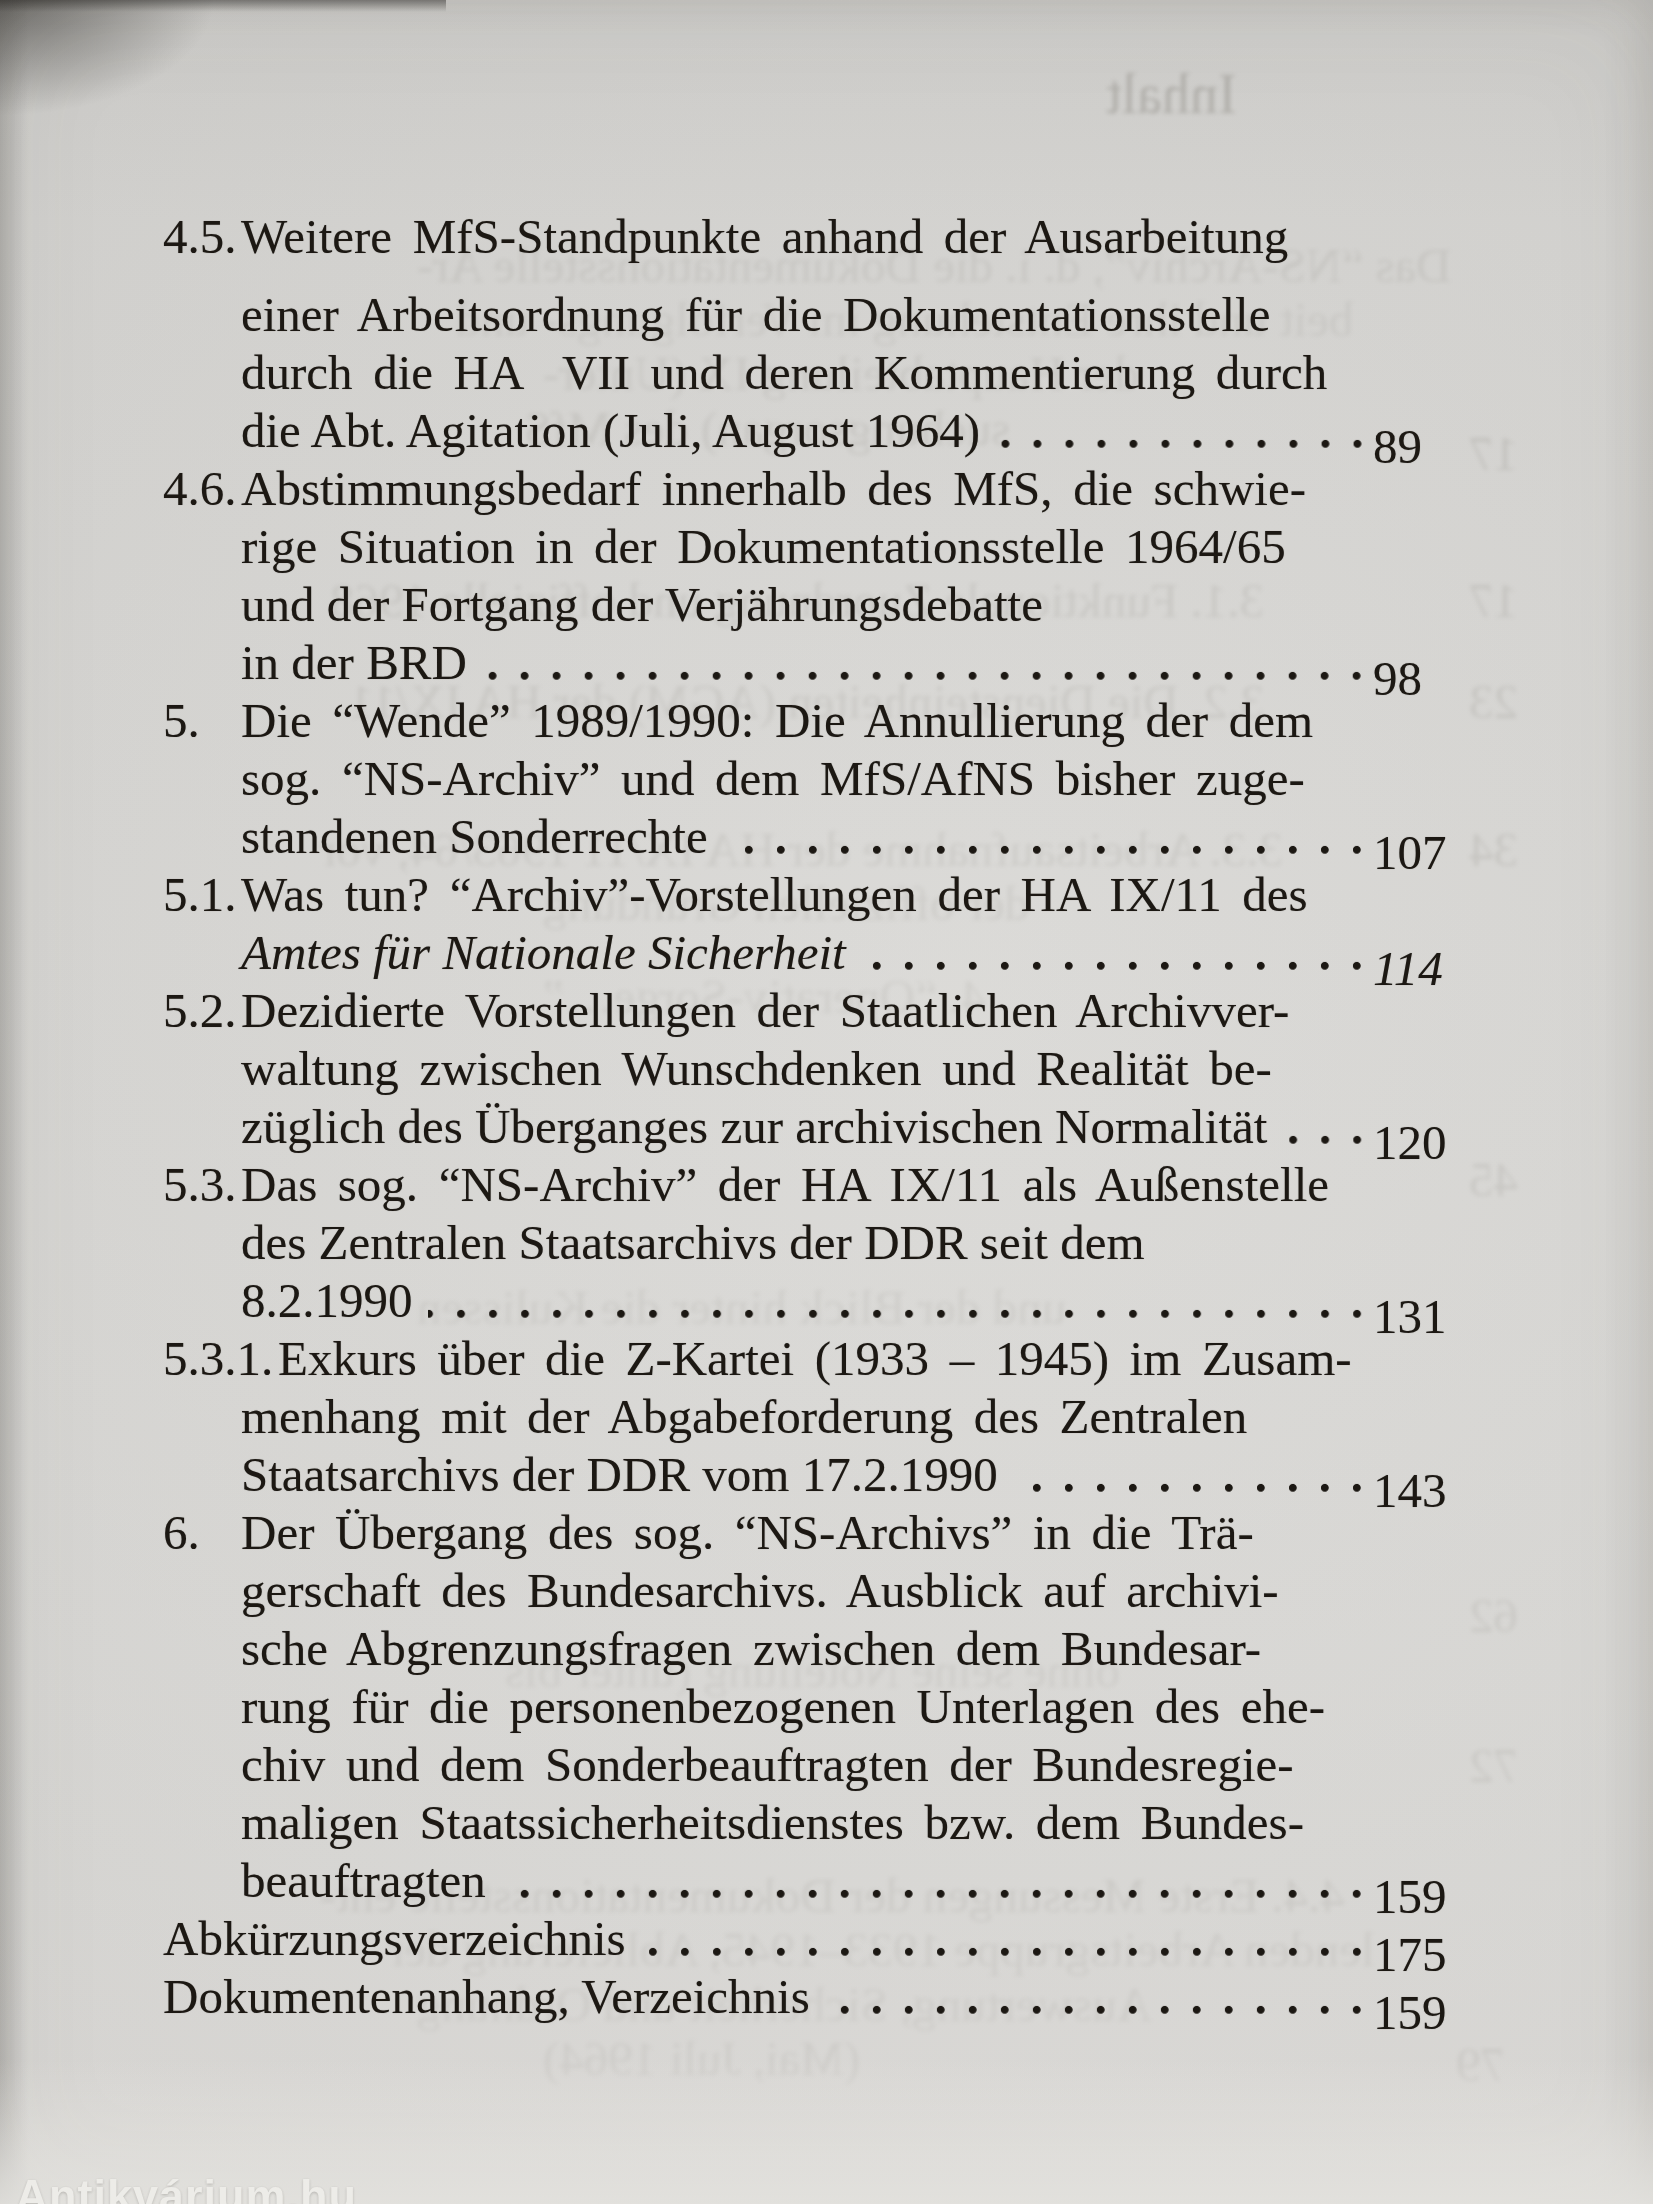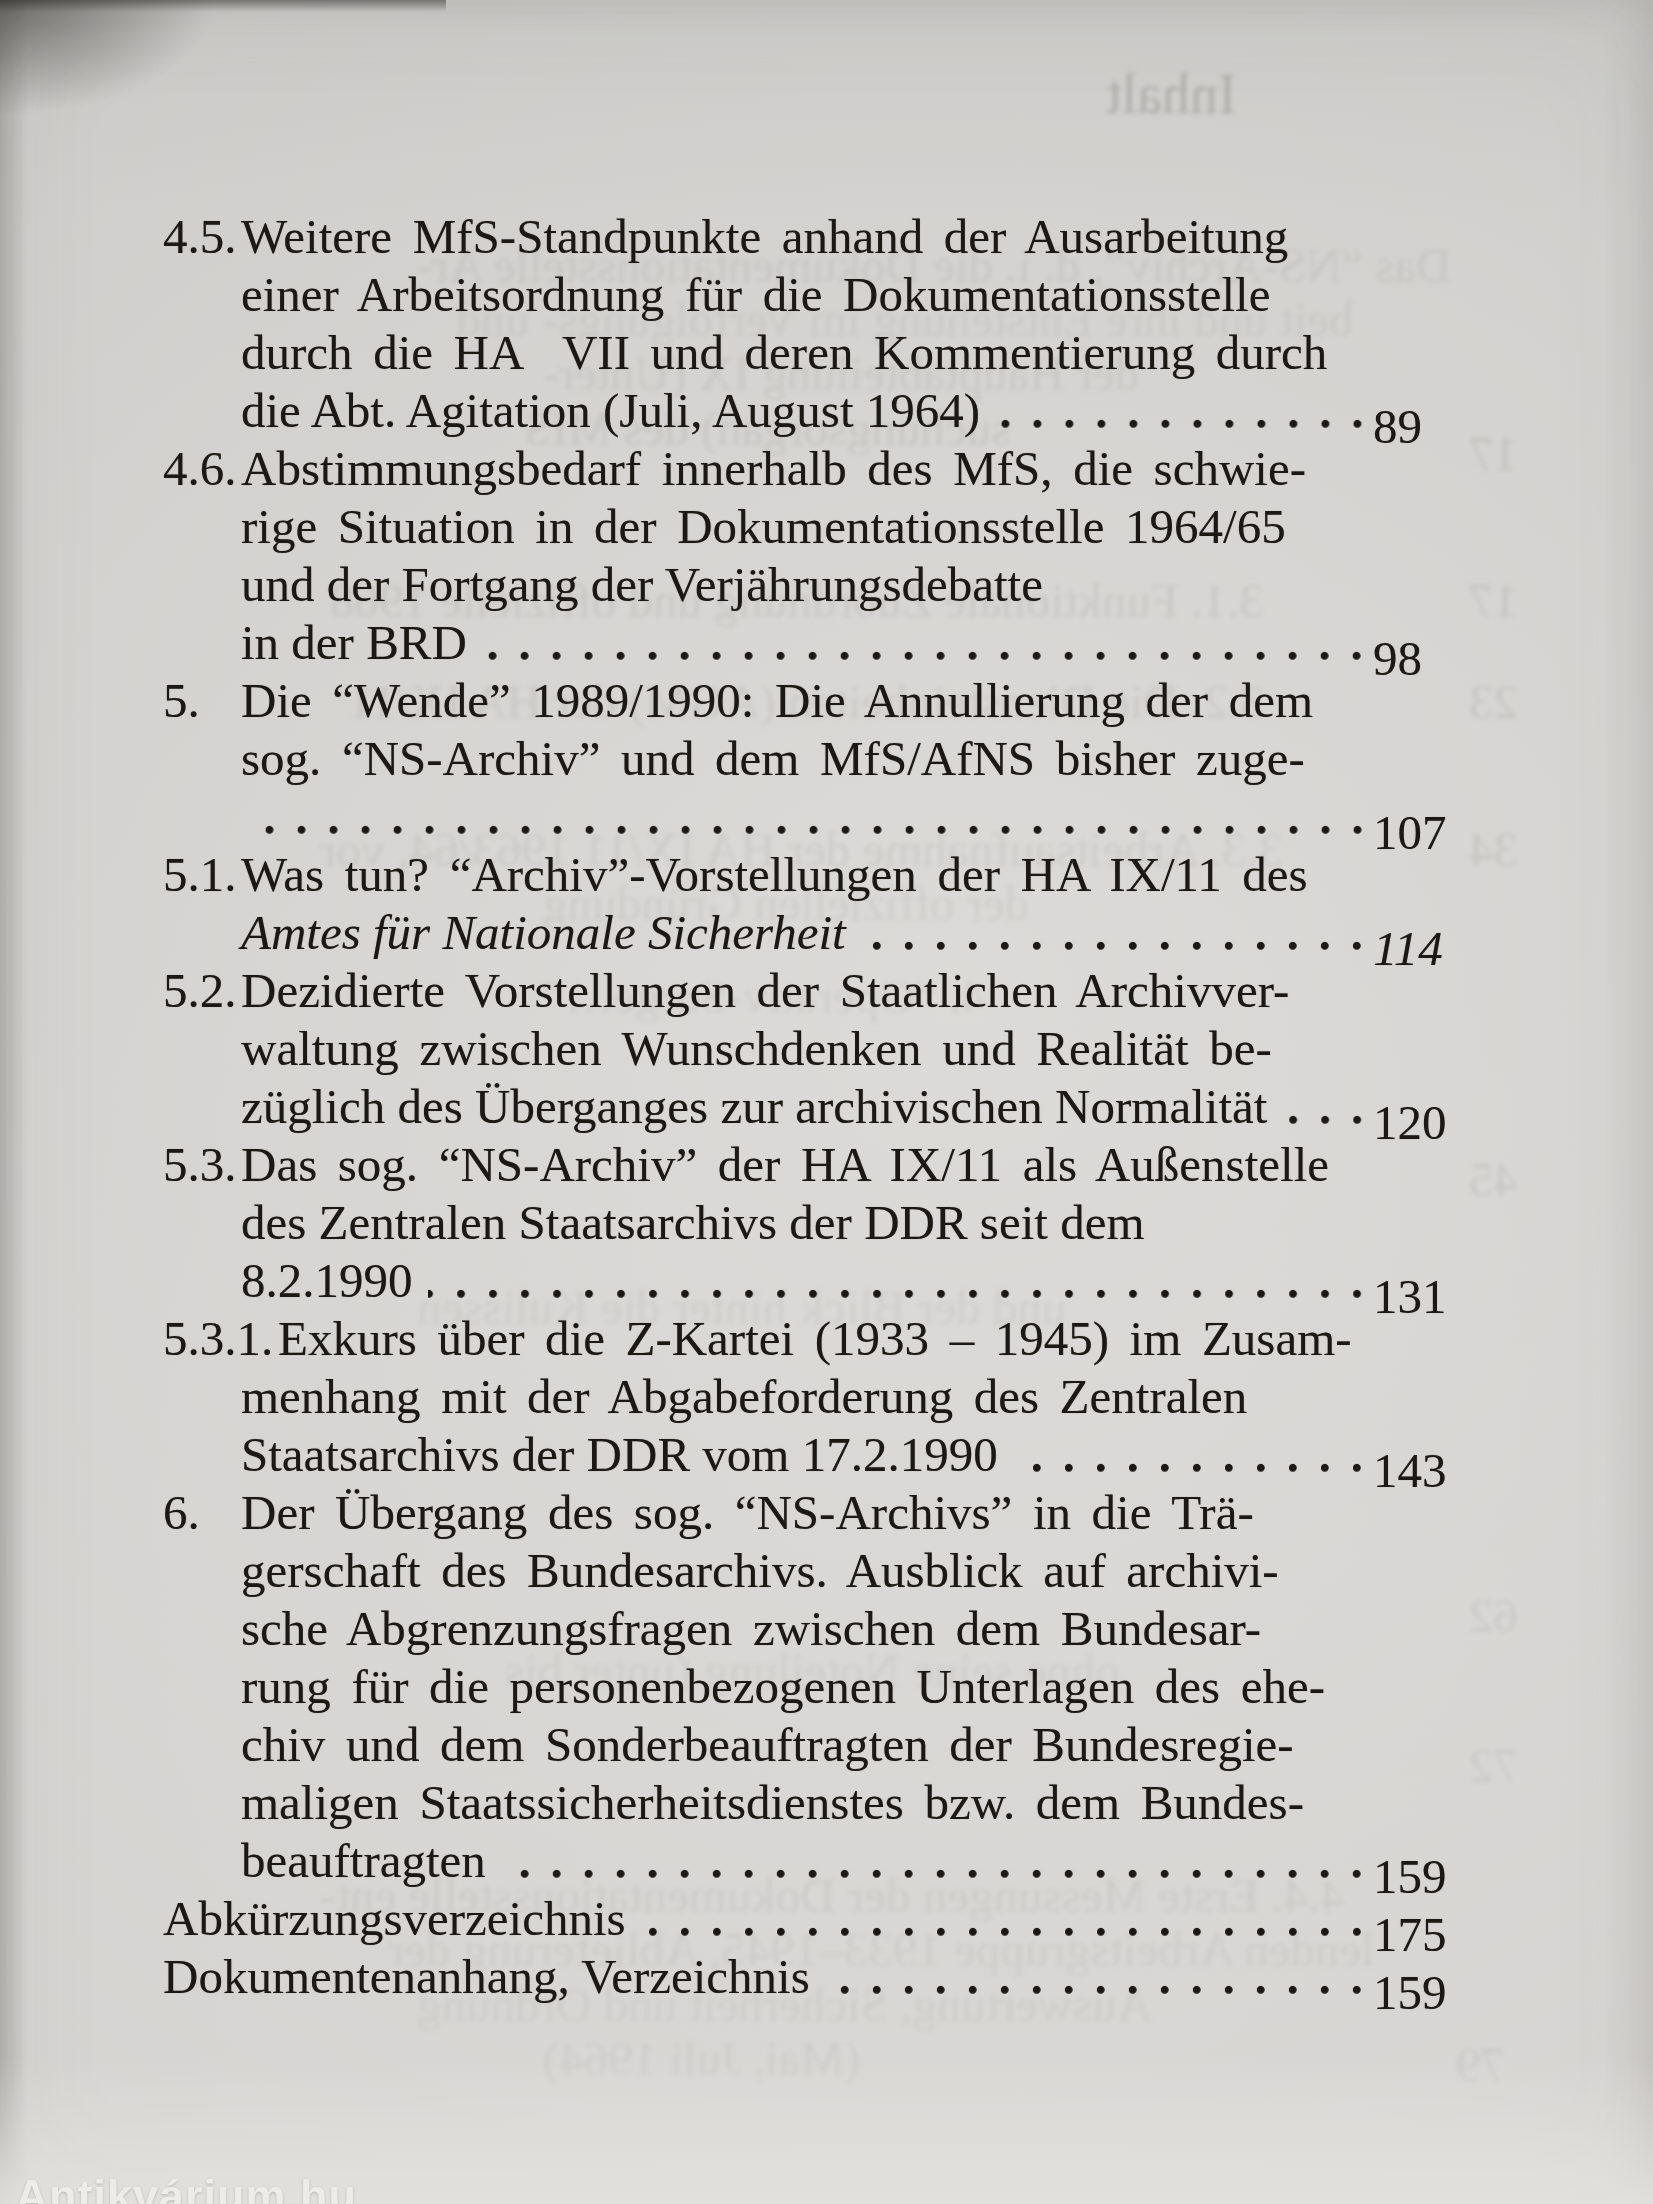--- a/index.html
+++ b/index.html
@@ -93,21 +93,21 @@
   <div class="shade corner"></div>
   <div class="shade top-edge"></div>
   <div class="shade left-edge"></div>
   <div class="shade bottom"></div>
 
   <div class="toc" id="toc">
       <div class="line j" style="padding-left: 78px;">
         <span class="num">4.5.</span>
         <span class="txt">Weitere MfS-Standpunkte anhand der Ausarbeitung</span>
       </div>
-      <div class="line j" style="padding-left: 78px;">
+      <div class="line j" style="padding-left: 78px; margin-top: 20px;">
         <span class="txt">einer Arbeitsordnung für die Dokumentationsstelle</span>
       </div>
       <div class="line j" style="padding-left: 78px;">
         <span class="txt">durch die HA  VII und deren Kommentierung durch</span>
       </div>
       <div class="line" style="padding-left: 78px;">
         <span class="txt">die Abt. Agitation (Juli, August 1964)</span>
         <span class="leader"></span>
         <span class="pg">89</span>
       </div>
@@ -127,20 +127,21 @@
         <span class="pg">98</span>
       </div>
       <div class="line j" style="padding-left: 78px;">
         <span class="num">5.</span>
         <span class="txt">Die “Wende” 1989/1990: Die Annullierung der dem</span>
       </div>
       <div class="line j" style="padding-left: 78px;">
         <span class="txt">sog. “NS-Archiv” und dem MfS/AfNS bisher zuge-</span>
       </div>
       <div class="line" style="padding-left: 78px;">
+        <span class="txt">standenen Sonderrechte</span>
         <span class="leader"></span>
         <span class="pg">107</span>
       </div>
       <div class="line j" style="padding-left: 78px;">
         <span class="num">5.1.</span>
         <span class="txt">Was tun? “Archiv”-Vorstellungen der HA IX/11 des</span>
       </div>
       <div class="line" style="padding-left: 78px; font-style: italic;">
         <span class="txt">Amtes für Nationale Sicherheit</span>
         <span class="leader"></span>

